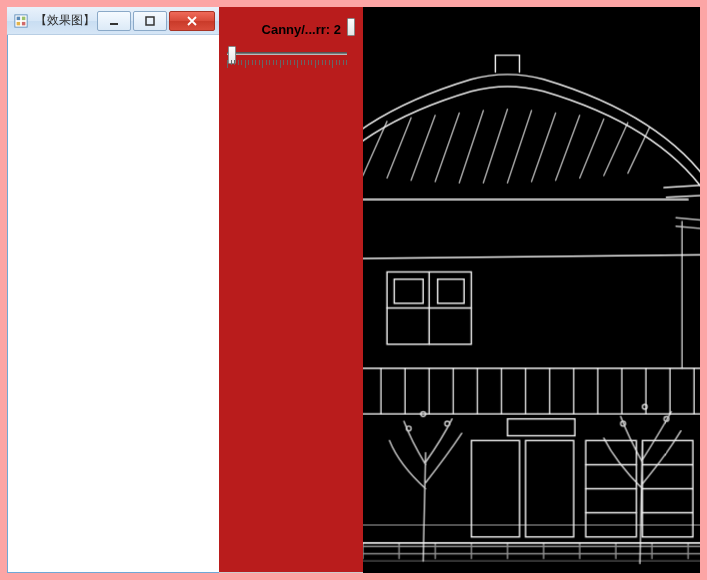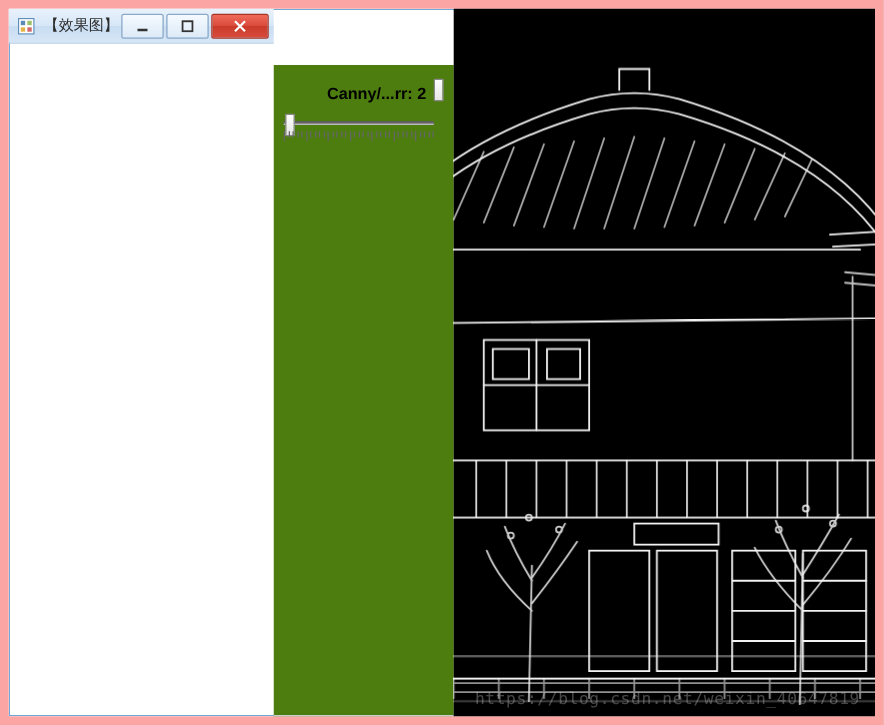--- a/index.html
+++ b/index.html
@@ -46,24 +46,23 @@
     background: linear-gradient(#f5faff, #dceaf7);
     font-size: 10px; color: #333;
   }
   .winbtn.close {
     width: 46px;
     background: linear-gradient(#ef6a5a, #d94b3a 49%, #c93a29 50%, #d84b3a);
     border-color: #a83324;
     color: #fff;
   }
   .controls {
-    background: #4d7c0f;
+    background: #b91c1c;
     padding: 8px 8px 8px 8px;
     border-bottom: 1px solid #ccc;
-    margin-top: 45px;
   }
   .ctrl-row {
     display: flex;
     align-items: center;
     height: 28px;
   }
   .ctrl-label {
     width: 120px;
     text-align: right;
     font-size: 13px;
@@ -343,15 +342,14 @@
             <circle cx="462" cy="342" r="2"></circle>
             <circle cx="444" cy="332" r="2"></circle>
           <path d="M560 462 L562 378"></path>
           <path d="M562 408 Q544 390 536 372 M562 404 Q580 384 590 366 M562 390 Q552 372 546 356"></path>
         </g>
 
         <ellipse cx="640" cy="298" rx="16" ry="10" opacity="0.8"></ellipse>
         <path d="M640 308 L640 336" opacity="0.8"></path>
       </g>
     </svg>
-    <div class="watermark">https://blog.csdn.net/weixin_40647819</div>
   </div>
 </div>
 
 </body></html>

